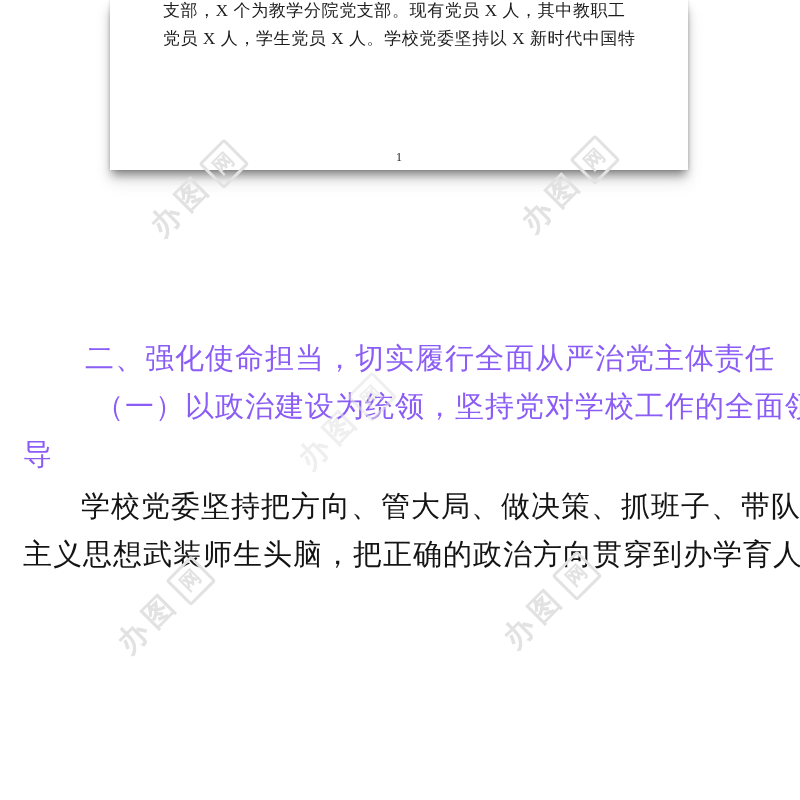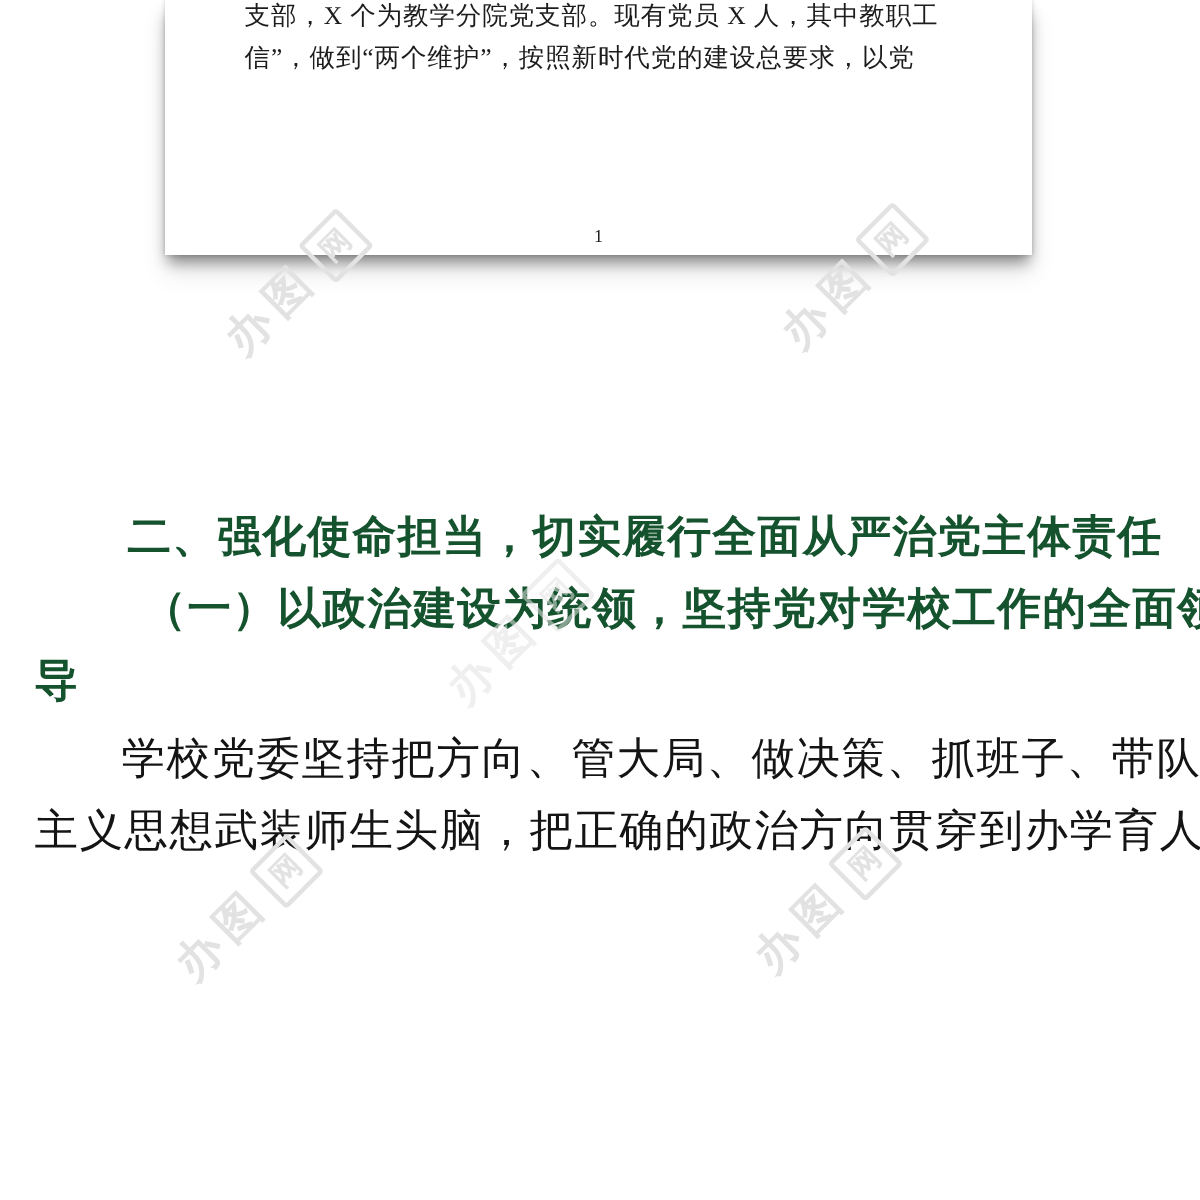--- a/index.html
+++ b/index.html
@@ -98,36 +98,36 @@
     font-size: 29px;
     line-height: 48px;
     letter-spacing: 1px;
     color: #141414;
     z-index: 3;
   }
   .bline {
     white-space: nowrap;
   }
   .heading {
-    font-weight: bold;
-    color: #14532d;
+    font-weight: normal;
+    color: #8b5cf6;
   }
   .h1-line { margin-top: 11px; margin-left: 62px; }
   .h2-line1 { margin-left: 72px; }
   .p2-first { margin-top: 4px; margin-left: 58px; }
 </style>
 </head>
 <body>
 
 <div class="canvas">
 
   <div class="page1">
     <div class="page1-text">
       <div class="pline">支部，X 个为教学分院党支部。现有党员 X 人，其中教职工</div>
-      <div class="pline">信”，做到“两个维护”，按照新时代党的建设总要求，以党</div>
+      <div class="pline">党员 X 人，学生党员 X 人。学校党委坚持以 X 新时代中国特</div>
     </div>
     <div class="page-number">1</div>
   </div>
 
   <div class="wm" style="left:196px; top:191px;">
     <span class="wm-chars">办图</span>
     <span class="wm-diamond">
         <span>网</span>
       </span>
   </div>

